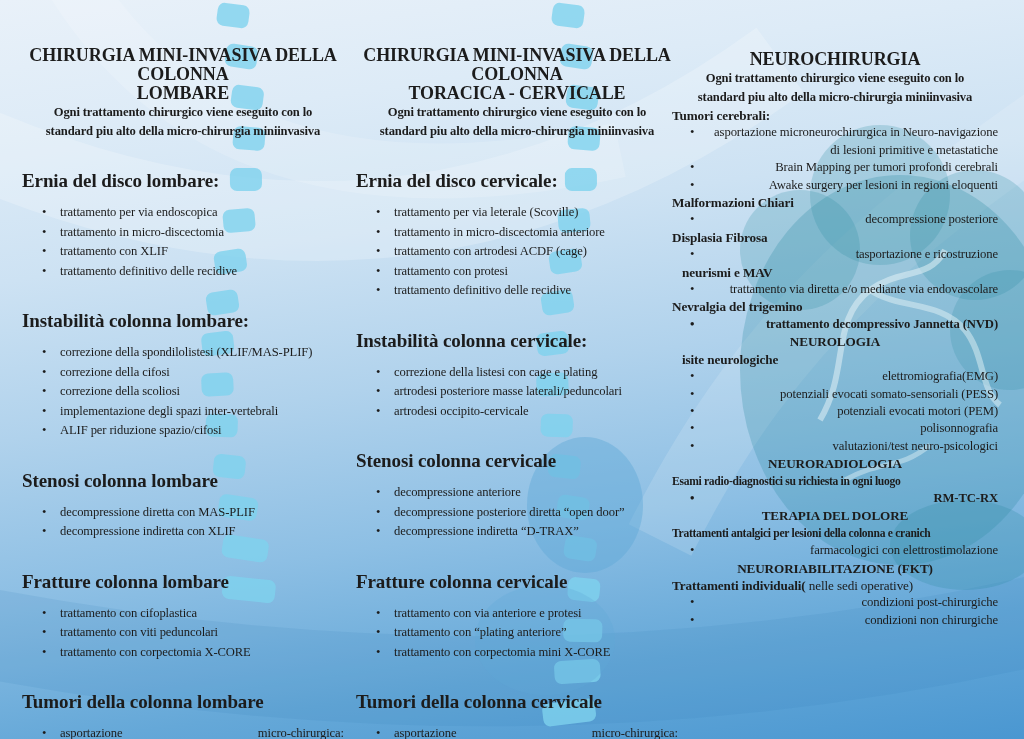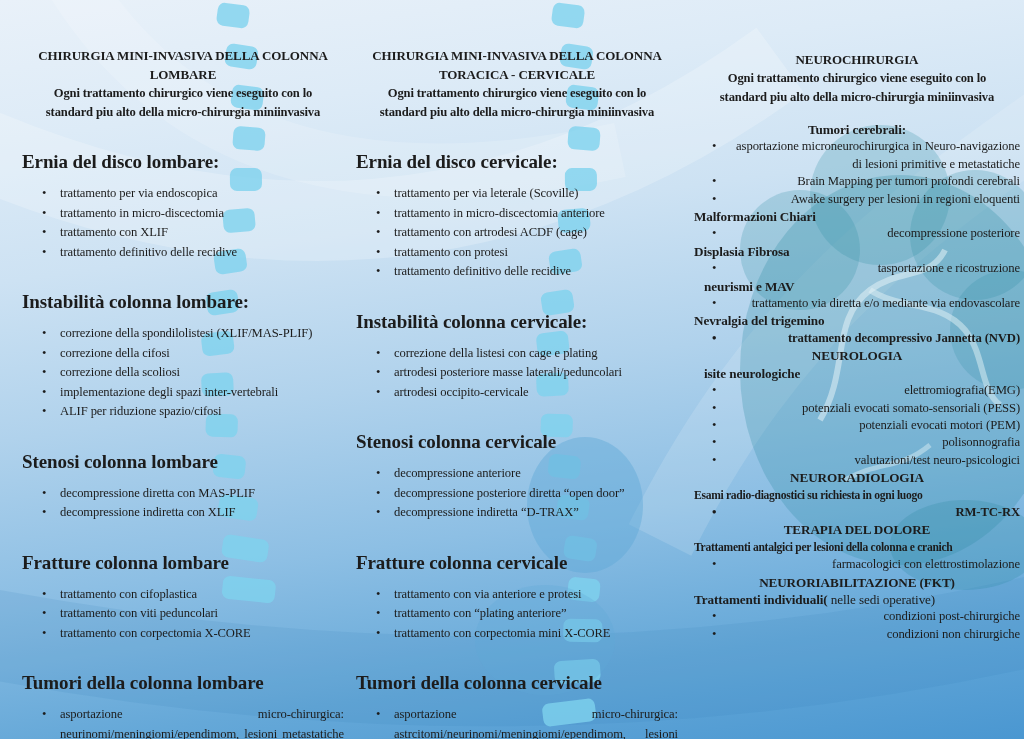--- a/index.html
+++ b/index.html
@@ -5,38 +5,38 @@
   html,body{margin:0;padding:0;}
   body{width:1024px;height:739px;overflow:hidden;position:relative;
        font-family:"Liberation Serif", serif;color:#1c1c1c;}
   .bg{position:absolute;inset:0;
       background:linear-gradient(172deg,#e9f1f9 0%,#ddebf7 16%,#cde2f3 32%,#b0d2ec 50%,#8dbfe4 68%,#65a8d8 85%,#4a97d1 100%);}
   .wm{position:absolute;inset:0;pointer-events:none;}
   .cols{position:absolute;inset:0;}
   .col{position:absolute;top:0;}
   .col1{left:22px;width:322px;padding-top:46px;}
   .col2{left:356px;width:322px;padding-top:46px;}
-  .col3{left:694px;width:326px;padding-top:50px;}
-  .col-title{font-weight:bold;text-align:center;font-size:13px;line-height:19px;letter-spacing:-0.1px;}
+  .col3{left:672px;width:326px;padding-top:50px;}
+  .col-title{font-weight:bold;text-align:center;font-size:18px;line-height:19px;letter-spacing:-0.1px;}
   .col-subtitle{font-weight:bold;text-align:center;font-size:12.6px;line-height:19px;letter-spacing:-0.15px;}
   .sec-heading{font-weight:bold;font-size:19px;line-height:19px;margin-top:30px;letter-spacing:-0.1px;}
   ul.bullets{list-style:none;margin:13px 0 0 0;padding:0;}
   ul.bullets li{position:relative;padding-left:38px;font-size:12.6px;line-height:19.5px;letter-spacing:-0.1px;}
   ul.bullets li::before{content:"\2022";position:absolute;left:20px;top:0;}
   ul.bullets.justify li{text-align:justify;}
   
   .b{font-size:12.7px;line-height:17.4px;letter-spacing:-0.12px;}
   .b-heading{font-weight:bold;font-size:13.2px;}
   .b-center{font-weight:bold;font-size:13.2px;text-align:center;}
   .b-indent{padding-left:10px;}
   .b-bullet{position:relative;padding-left:38px;text-align:right;}
   .b-bullet::before{content:"\2022";position:absolute;left:18px;top:0;}
   .b-bold{font-weight:bold;}
   .b-small{font-size:11.6px;letter-spacing:-0.3px;}
-  .first-block{margin-top:14px;text-align:center;}
+  .first-block{}
   .rx{font-weight:normal;}
 </style>
 </head>
 <body>
 
 <div class="bg"></div>
 
 <svg class="wm" width="1024" height="739" viewBox="0 0 1024 739">
 
   <path d="M-60,130 C240,270 520,250 780,60" fill="none" stroke="#ffffff" stroke-opacity="0.22" stroke-width="80"></path>

